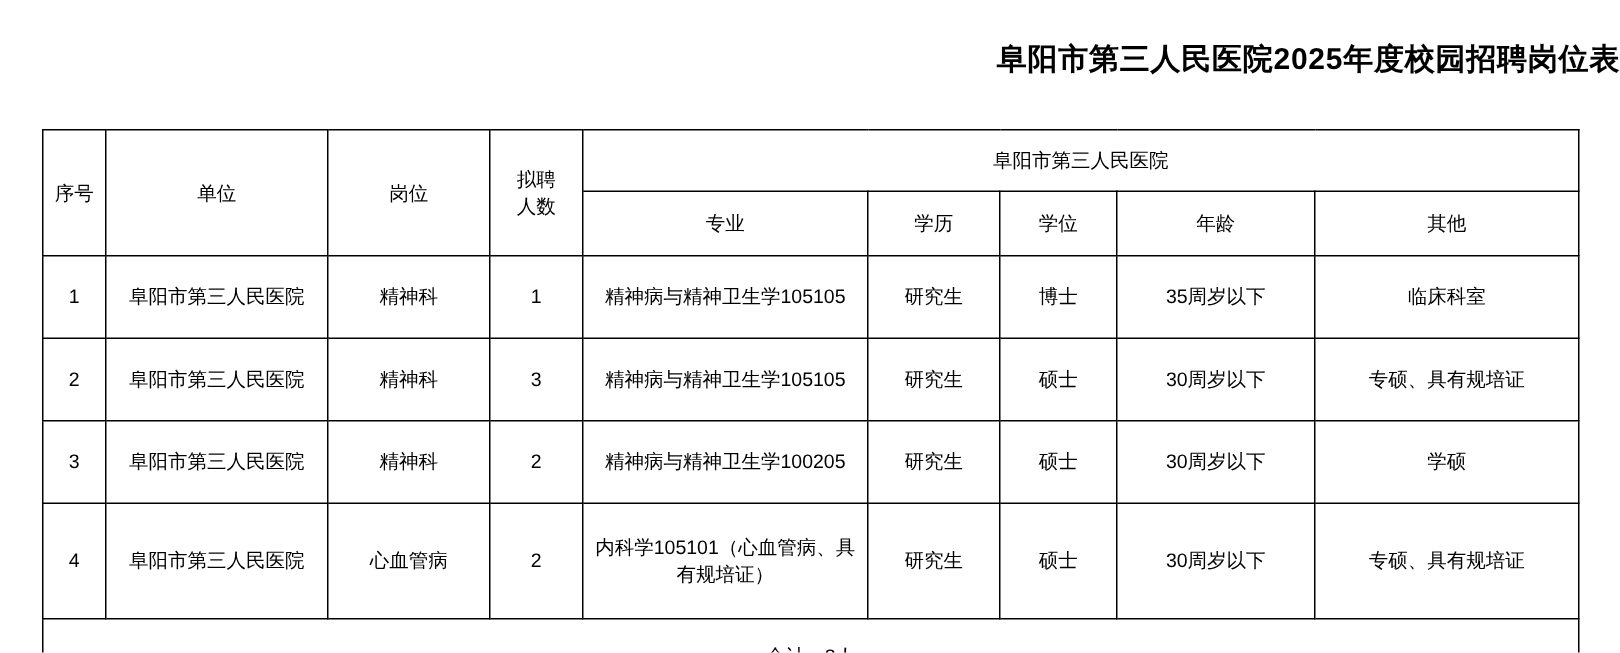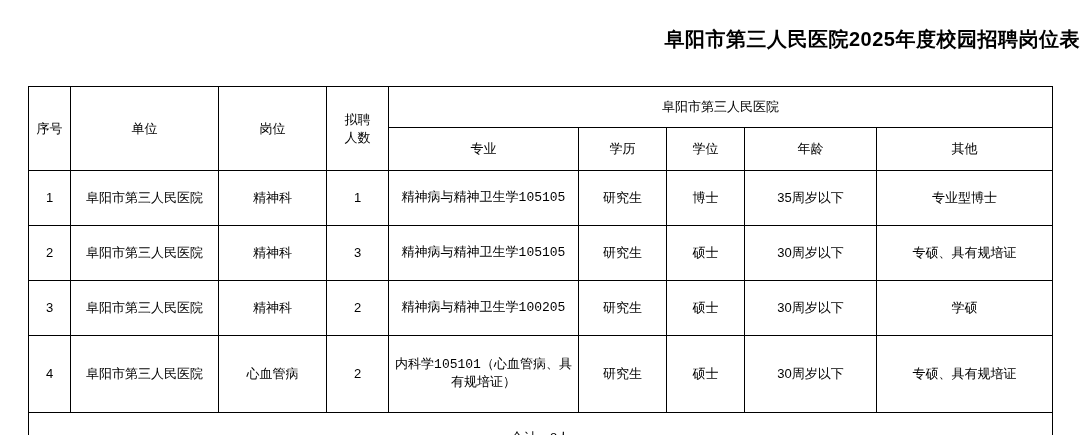--- a/index.html
+++ b/index.html
@@ -51,21 +51,20 @@
   table.jobs th {
     font-weight: normal;
   }
   .h-row1 th { height: 32px; }
   .h-row2 th { height: 34px; }
   .body-row td { height: 46px; }
   .body-row-tall td { height: 68px; }
   .cell-left {
     text-align: left;
     padding-left: 8px;
-    font-family: Liberation Mono, monospace;
   }
   .total-row td {
     height: 42px;
     font-size: 13px;
   }
   .col-seq { width: 42px; }
   .col-unit { width: 148px; }
   .col-post { width: 108px; }
   .col-num { width: 62px; }
   .col-major { width: 190px; }
@@ -116,21 +115,21 @@
       <tbody>
         <tr class="body-row">
           <td>1</td>
           <td>阜阳市第三人民医院</td>
           <td>精神科</td>
           <td>1</td>
           <td class="cell-left">精神病与精神卫生学105105</td>
           <td>研究生</td>
           <td>博士</td>
           <td>35周岁以下</td>
-          <td>专业型博士</td>
+          <td>临床科室</td>
         </tr>
         <tr class="body-row">
           <td>2</td>
           <td>阜阳市第三人民医院</td>
           <td>精神科</td>
           <td>3</td>
           <td class="cell-left">精神病与精神卫生学105105</td>
           <td>研究生</td>
           <td>硕士</td>
           <td>30周岁以下</td>

